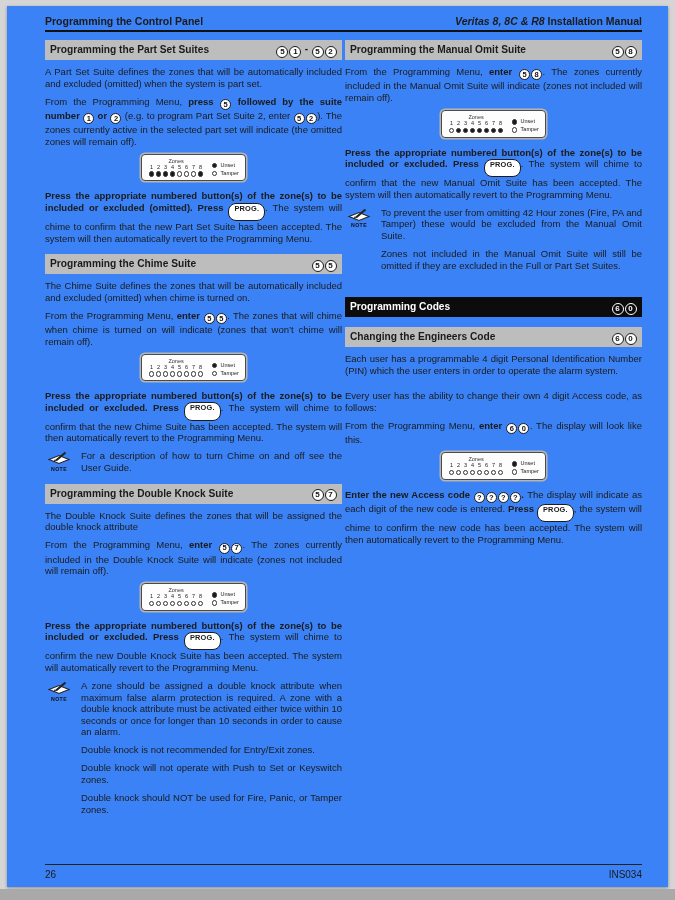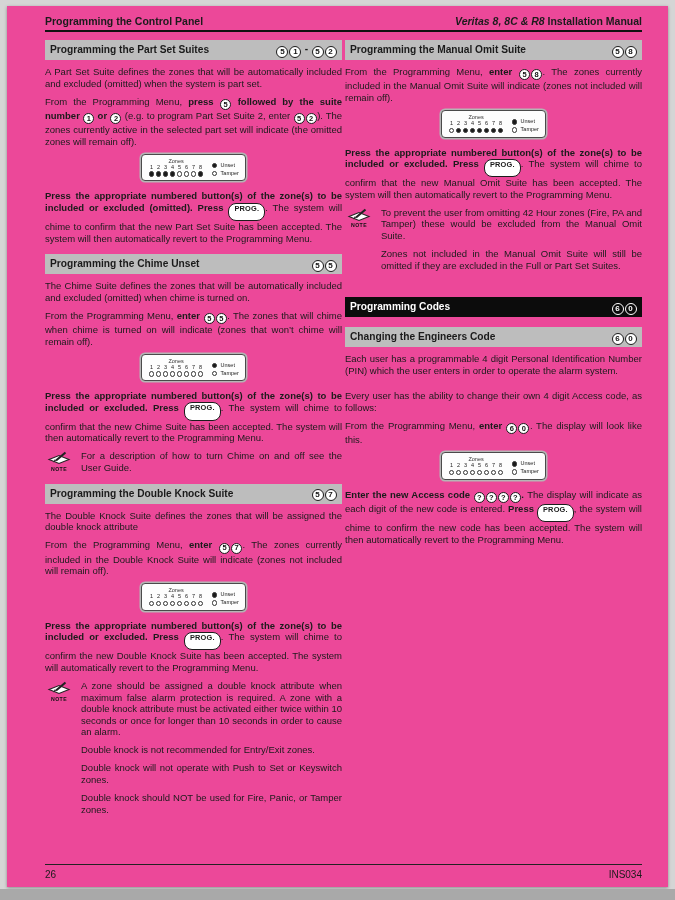--- a/index.html
+++ b/index.html
@@ -5,21 +5,21 @@
   html,body{margin:0;padding:0;}
   body{
     width:675px;height:900px;position:relative;overflow:hidden;
     background:#d5d5d5;
     font-family:"Liberation Sans", sans-serif;
     -webkit-font-smoothing:antialiased;
   }
   .bottom-shade{position:absolute;left:0;right:0;bottom:0;height:11px;background:#a9a9a9;}
   .page{
     position:absolute;left:7px;right:7px;top:6px;bottom:13px;
-    background:#ec4899;box-shadow:0 1px 3px rgba(0,0,0,.35);
+    background:#3b82f6;box-shadow:0 1px 3px rgba(0,0,0,.35);
     padding:9px 26px 30px 38px;box-sizing:border-box;color:var(--text,#1b1b1b);
   }
   
   .hdr{display:flex;justify-content:space-between;align-items:baseline;font-size:10.5px;font-weight:bold;}
   .hdr .it{font-style:italic;}
   .h-rule{height:2px;background:#111;margin-top:3px;}
   
   .cols{display:flex;gap:3px;margin-top:8px;}
   .col{flex:1;min-width:0;font-size:9.5px;line-height:1.22;}
   
@@ -124,21 +124,21 @@
               </div>
               <div class="zsrow">
                 <span class="zled"></span>
                 <span class="zslabel">Tamper</span>
               </div>
             </div>
           </div>
         </div>
         <p class="para"><span class="bold">Press the appropriate numbered button(s) of the zone(s) to be included or excluded (omitted). Press </span><span class="prog">PROG.</span><span>. The system will chime to confirm that the new Part Set Suite has been accepted. The system will then automatically revert to the Programming Menu.</span></p>
         <div class="sec-bar">
-          <span class="sec-title">Programming the Chime Unset</span>
+          <span class="sec-title">Programming the Chime Suite</span>
           <span class="sec-badge"><span class="kcircle">5</span><span class="kcircle">5</span></span>
         </div>
         <p class="para"><span>The Chime Suite defines the zones that will be automatically included and excluded (omitted) when chime is turned on.</span></p>
         <p class="para"><span>From the Programming Menu, </span><span class="bold">enter </span><span class="kcircle">5</span><span class="kcircle">5</span><span>. The zones that will chime when chime is turned on will indicate (zones that won’t chime will remain off).</span></p>
         <div class="zdisp-wrap">
           <div class="zdisp">
             <div class="zcol">
               <div class="zones-label">Zones</div>
               <div class="znums">
                 <span class="znum">1</span>

